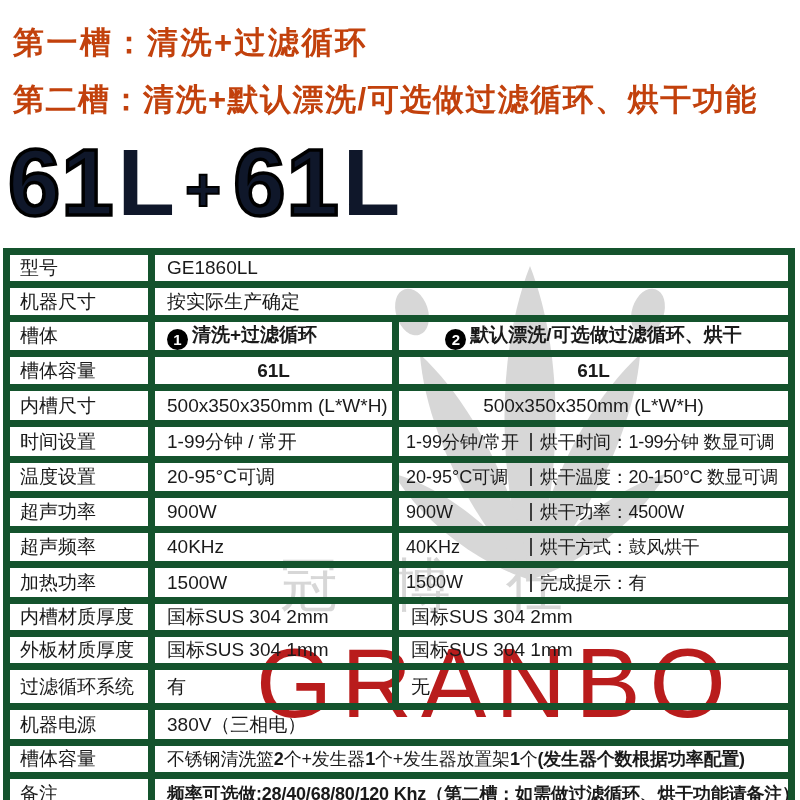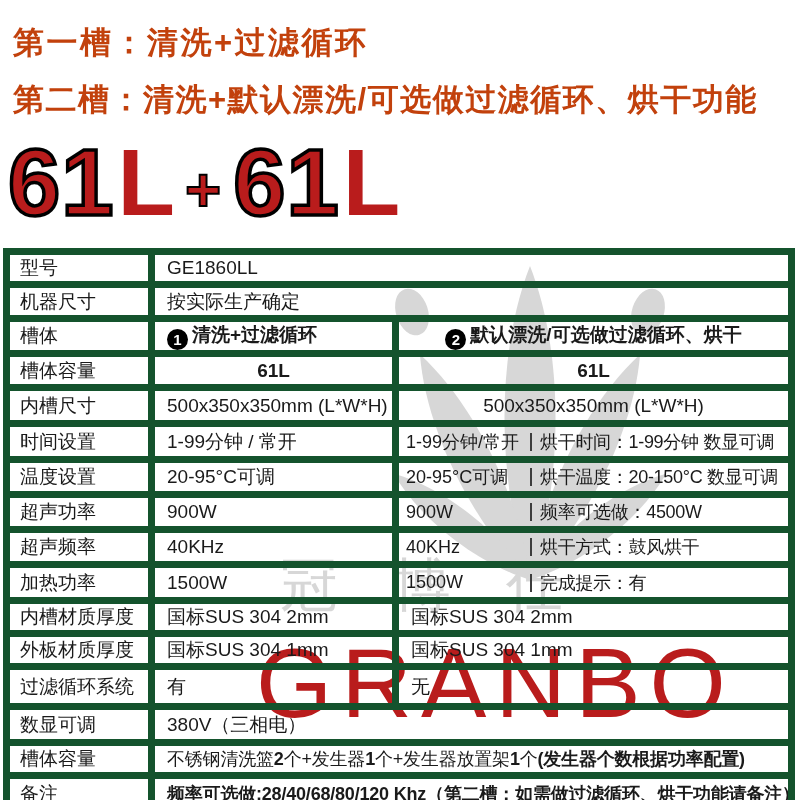--- a/index.html
+++ b/index.html
@@ -7,21 +7,21 @@
               font-family:"Liberation Sans","DejaVu Sans",sans-serif; color:#111; }
   .page { position:relative; width:800px; height:800px; background:#fff; }
 
   
   .hdr-line { position:absolute; left:13px; font-size:31px; font-weight:bold; color:#c2410c;
               letter-spacing:2.5px; white-space:nowrap; }
   #hl1 { top:22px; }
   #hl2 { top:79px; letter-spacing:1.5px; }
 
   .big { position:absolute; left:8px; top:136px; display:flex; align-items:flex-end;
-         line-height:1; color:#b91c1c; white-space:nowrap; }
+         line-height:1; color:#0f172a; white-space:nowrap; }
   .big .digits { font-size:94px; font-weight:bold; -webkit-text-stroke:3.5px #000;
                  letter-spacing:1px; }
   .big .unit { font-size:94px; font-weight:bold; margin-left:3px; }
   .big .plus { font-size:62px; font-weight:bold; -webkit-text-stroke:2px #000;
                align-self:center; margin:14px 12px 0 10px; }
 
   
   .wm { position:absolute; z-index:0; pointer-events:none; }
   #wm-flower { left:338px; top:248px; }
   .wm-text { white-space:nowrap; line-height:1; }
@@ -134,21 +134,21 @@
             </div>
         </td>
       </tr>
       <tr class="r8">
         <td>超声功率</td>
         <td class="val">900W</td>
         <td class="nopad">
           <div class="split">
               <div class="sub-a">900W</div>
               <div class="vline"></div>
-              <div class="sub-b">频率可选做：4500W</div>
+              <div class="sub-b">烘干功率：4500W</div>
             </div>
         </td>
       </tr>
       <tr class="r9">
         <td>超声频率</td>
         <td class="val">40KHz</td>
         <td class="nopad">
           <div class="split">
               <div class="sub-a">40KHz</div>
               <div class="vline"></div>
@@ -176,21 +176,21 @@
         <td>外板材质厚度</td>
         <td class="val">国标SUS 304 1mm</td>
         <td class="val">国标SUS 304 1mm</td>
       </tr>
       <tr class="r13">
         <td>过滤循环系统</td>
         <td class="val">有</td>
         <td class="val">无</td>
       </tr>
       <tr class="r14">
-        <td>数显可调</td>
+        <td>机器电源</td>
         <td class="val" colspan="2">380V（三相电）</td>
       </tr>
       <tr class="r15">
         <td>槽体容量</td>
         <td class="val small" colspan="2"><span>不锈钢清洗篮</span><span class="b">2</span><span>个+发生器</span><span class="b">1</span><span>个+发生器放置架</span><span class="b">1</span><span>个</span><span class="b">(发生器个数根据功率配置)</span></td>
       </tr>
       <tr class="r16">
         <td>备注</td>
         <td class="val small b" colspan="2">频率可选做:28/40/68/80/120 Khz（第二槽：如需做过滤循环、烘干功能请备注）</td>
       </tr>

